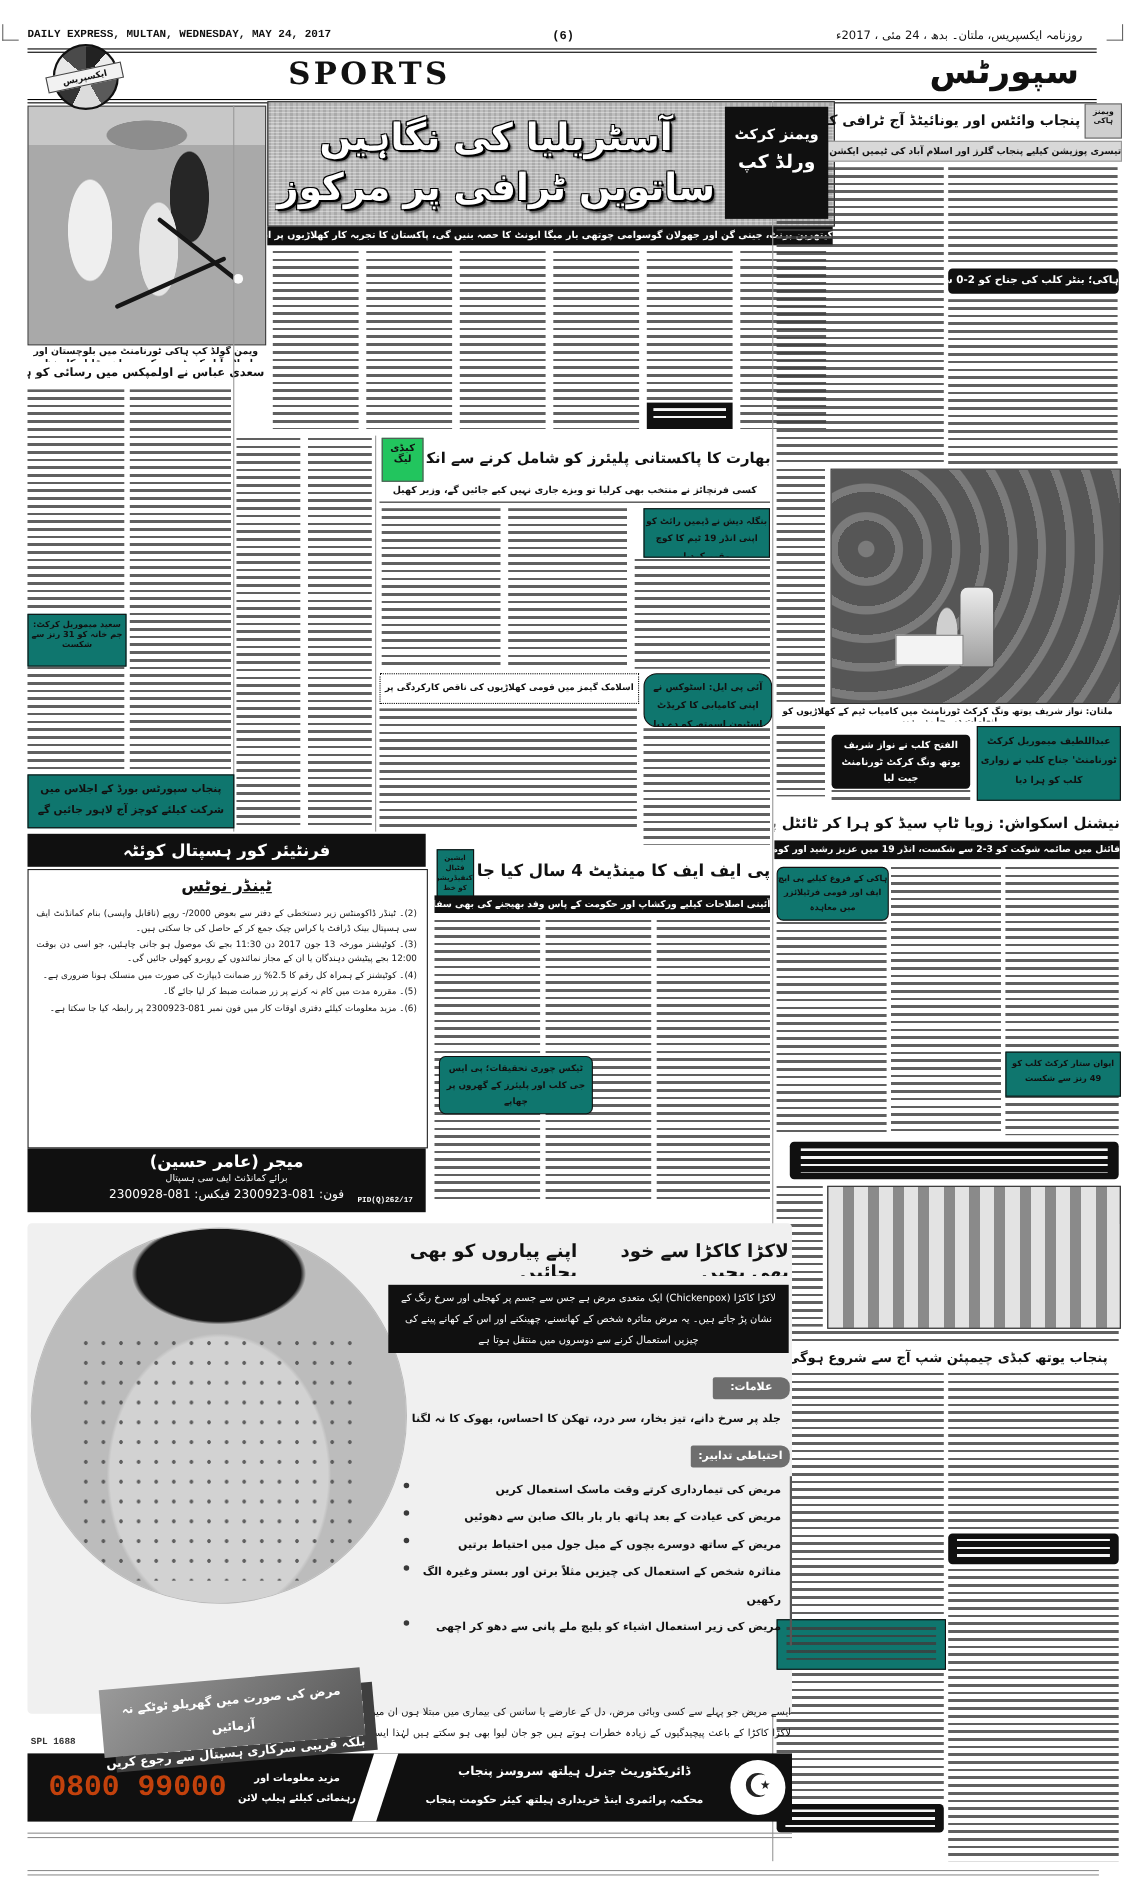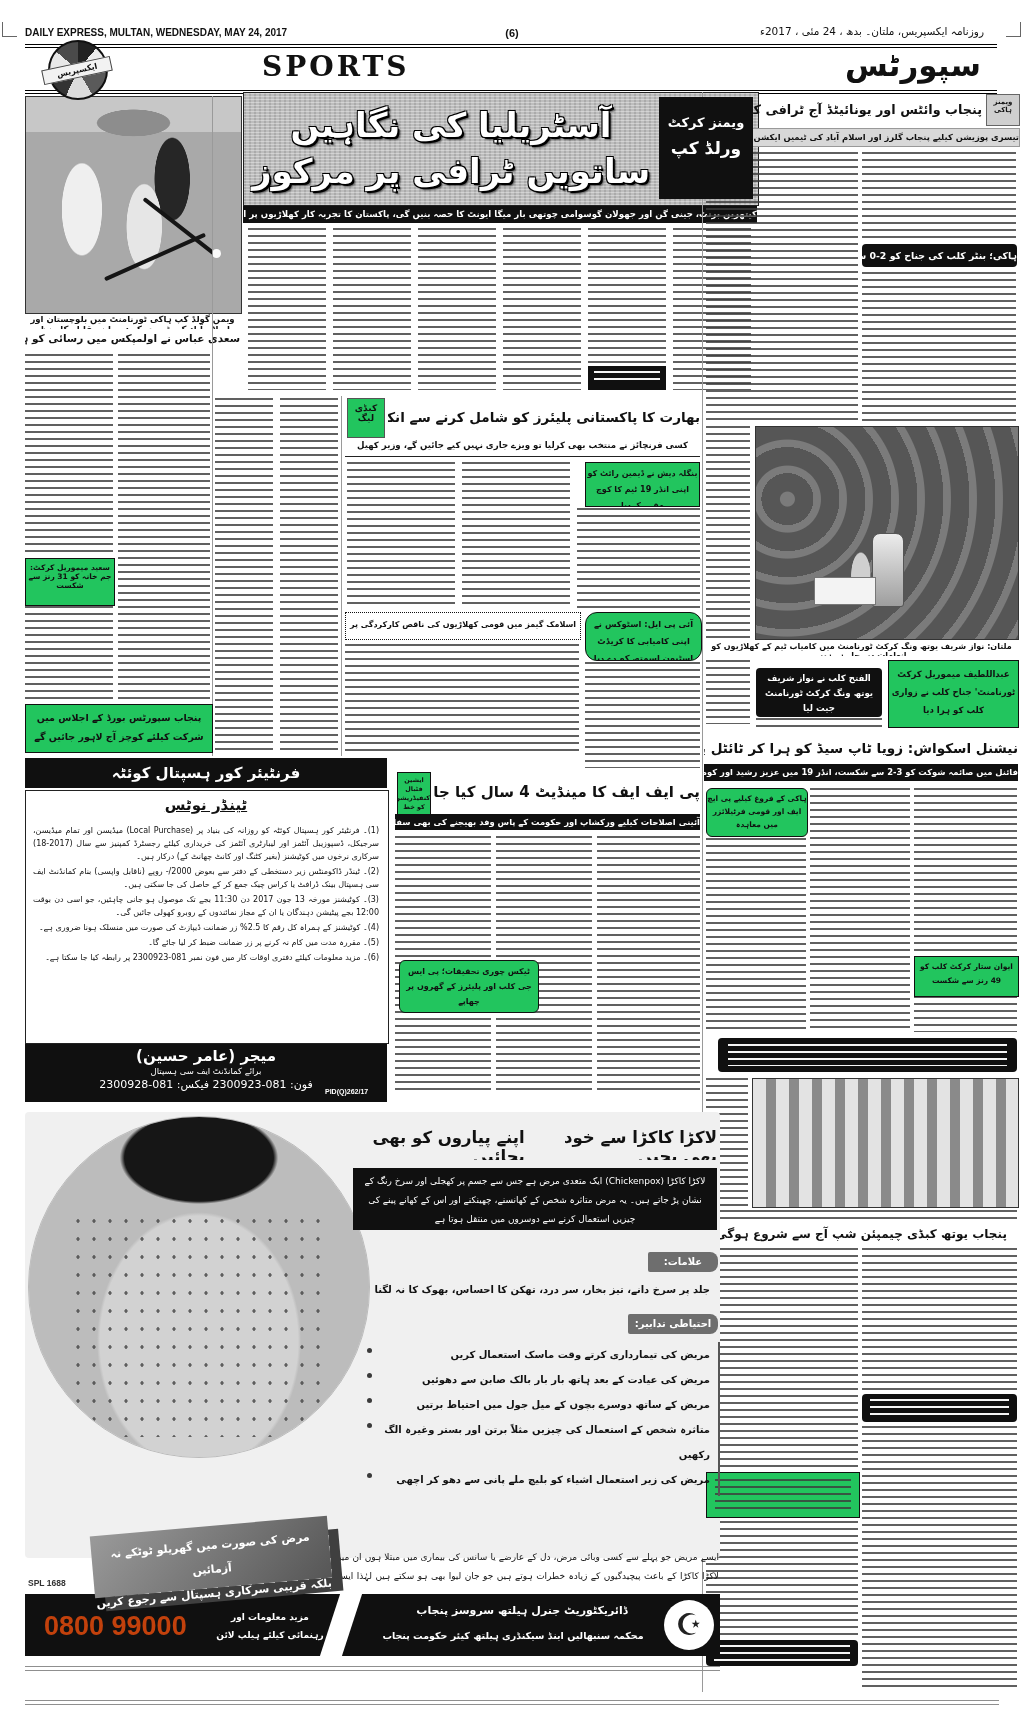--- a/index.html
+++ b/index.html
@@ -1,30 +1,30 @@
 <!DOCTYPE html>
 <html><head>
 <meta charset="utf-8">
 <style>
   html,body{margin:0;padding:0;background:#fff;}
   #page{position:relative;width:1024px;height:1718px;margin:0 auto;background:#fff;
         font-family:"DejaVu Sans",sans-serif;color:#111;overflow:hidden;}
   .abs{position:absolute;}
   .ur{font-family:"DejaVu Sans",sans-serif;direction:rtl;}
-  .en{font-family:Liberation Sans, sans-serif;}
+  .en{font-family:Liberation Mono, monospace;}
   .b{font-weight:bold;}
   .ctr{text-align:center;}
   .clip{overflow:hidden;}
   .nw{white-space:nowrap;}
   
   .txt{background:repeating-linear-gradient(180deg,#3d3d3d 0 2.4px,transparent 2.4px 7px);
        opacity:.82;}
   .wtxt{background:repeating-linear-gradient(180deg,#f5f5f5 0 2.2px,transparent 2.2px 7px);}
   .blackbox{background:#101010;color:#fff;}
-  .boxhl{border:1.5px solid #111;background:#22c55e;}
+  .boxhl{border:1.5px solid #111;background:#0f766e;}
   .dothl{border:1.6px dotted #111;background:#fff;}
   .chip{background:#6e6e6e;color:#fff;border-radius:2px 8px 8px 2px;}
   .vr{background:#9a9a9a;}
   .dblrule{border-top:1.5px solid #8f8f8f;border-bottom:1.5px solid #8f8f8f;height:3px;}
   
   .masthead{border-top:4px double #000;border-bottom:4px double #000;background:#fff;}
   
   .leadbg{background:
       repeating-linear-gradient(0deg,rgba(255,255,255,.35) 0 1px,transparent 1px 3px),
       repeating-linear-gradient(90deg,rgba(0,0,0,.10) 0 2px,transparent 2px 5px),#bdbdbd;
@@ -147,21 +147,20 @@
   <div class="abs blackbox ur b ctr nw clip" style="left:395px;top:814px;width:305px;height:16px;font-size:8.4px;line-height:16px;">آئینی اصلاحات کیلیے ورکشاپ اور حکومت کے پاس وفد بھیجنے کی بھی سفارش</div>
   <div class="abs txt" style="left:395px;top:836px;width:96px;height:256px;"></div>
   <div class="abs txt" style="left:496px;top:836px;width:96px;height:256px;"></div>
   <div class="abs txt" style="left:597px;top:836px;width:103px;height:256px;"></div>
   <div class="abs boxhl ur b ctr clip" style="left:399px;top:960px;width:138px;height:48px;font-size:8px;line-height:15px;padding-top:3px;z-index:2;border-radius:6px;">ٹیکس چوری تحقیقات؛ پی ایس جی کلب اور پلیئرز کے گھروں پر چھاپے</div>
 
   <div class="abs blackbox ur b ctr clip" style="left:25px;top:758px;width:362px;height:30px;font-size:15px;line-height:30px;">فرنٹیئر کور ہسپتال کوئٹہ</div>
   <div class="abs" style="left:25px;top:790px;width:362px;height:252px;border:1.5px solid #222;background:#fff;"></div>
   <div class="abs ur b ctr" style="left:25px;top:796px;width:362px;height:22px;font-size:15px;text-decoration:underline;">ٹینڈر نوٹس</div>
   <div class="abs ur clip" style="left:33px;top:824px;width:346px;height:214px;">
-    <div class="tline">(1)۔ فرنٹیئر کور ہسپتال کوئٹہ کو روزانہ کی بنیاد پر (Local Purchase) میڈیسن اور تمام میڈیسن، سرجیکل، ڈسپوزیبل آئٹمز اور لیبارٹری آئٹمز کی خریداری کیلئے رجسٹرڈ کمپنیز سے سال (2017-18) سرکاری نرخوں میں کوٹیشنز (بغیر کٹنگ اور کانٹ چھانٹ کے) درکار ہیں۔</div>
     <div class="tline">(2)۔ ٹینڈر ڈاکومنٹس زیر دستخطی کے دفتر سے بعوض 2000/- روپے (ناقابل واپسی) بنام کمانڈنٹ ایف سی ہسپتال بینک ڈرافٹ یا کراس چیک جمع کر کے حاصل کی جا سکتی ہیں۔</div>
     <div class="tline">(3)۔ کوٹیشنز مورخہ 13 جون 2017 دن 11:30 بجے تک موصول ہو جانی چاہئیں، جو اسی دن بوقت 12:00 بجے پیٹیشن دہندگان یا ان کے مجاز نمائندوں کے روبرو کھولی جائیں گی۔</div>
     <div class="tline">(4)۔ کوٹیشنز کے ہمراہ کل رقم کا 2.5% زر ضمانت ڈیپازٹ کی صورت میں منسلک ہونا ضروری ہے۔</div>
     <div class="tline">(5)۔ مقررہ مدت میں کام نہ کرنے پر زر ضمانت ضبط کر لیا جائے گا۔</div>
     <div class="tline">(6)۔ مزید معلومات کیلئے دفتری اوقات کار میں فون نمبر 081-2300923 پر رابطہ کیا جا سکتا ہے۔</div>
   </div>
   <div class="abs blackbox" style="left:25px;top:1044px;width:362px;height:58px;">
     <div class="ur b ctr" style="font-size:15px;margin-top:3px;">میجر (عامر حسین)</div>
     <div class="ur ctr" style="font-size:8.5px;margin-top:1px;">برائے کمانڈنٹ ایف سی ہسپتال</div>
     <div class="ur ctr" style="font-size:11px;margin-top:2px;">فون: 081-2300923    فیکس: 081-2300928</div>
@@ -247,20 +246,20 @@
     <div>مرض کی صورت میں گھریلو ٹوٹکے نہ آزمائیں</div>
     <div>بلکہ قریبی سرکاری ہسپتال سے رجوع کریں</div>
   </div>
   <div class="abs ur clip" style="left:335px;top:1548px;width:384px;height:40px;font-size:9px;line-height:19px;text-align:justify;z-index:3;">ایسے مریض جو پہلے سے کسی وبائی مرض، دل کے عارضے یا سانس کی بیماری میں مبتلا ہوں ان میں لاکڑا کاکڑا کے باعث پیچیدگیوں کے زیادہ خطرات ہوتے ہیں جو جان لیوا بھی ہو سکتے ہیں لہٰذا ایسے افراد احتیاطی تدابیر اپنائیں۔ مرض ظاہر ہونے کی صورت میں ڈاکٹر سے رجوع کریں</div>
   <div class="abs en b" style="left:28px;top:1578px;width:80px;height:12px;font-size:8.5px;color:#333;">SPL 1688</div>
 
   <div class="abs blackbox" style="left:25px;top:1594px;width:695px;height:62px;"></div>
   <div class="abs banner-skew" style="left:330px;top:1594px;width:22px;height:62px;"></div>
   <div class="abs ctr" style="left:664px;top:1600px;width:50px;height:50px;background:#fff;border-radius:50%;z-index:3;font-size:30px;line-height:50px;color:#222;">☪</div>
   <div class="abs ur b clip" style="left:386px;top:1604px;width:272px;height:22px;font-size:11px;color:#fff;text-align:center;z-index:3;">ڈائریکٹوریٹ جنرل ہیلتھ سروسز پنجاب</div>
-  <div class="abs ur b clip" style="left:368px;top:1630px;width:290px;height:16px;font-size:9.5px;color:#fff;text-align:center;z-index:3;">محکمہ سنبھالیں اینڈ سیکنڈری ہیلتھ کیئر حکومت پنجاب</div>
+  <div class="abs ur b clip" style="left:368px;top:1630px;width:290px;height:16px;font-size:9.5px;color:#fff;text-align:center;z-index:3;">محکمہ پرائمری اینڈ خریداری ہیلتھ کیئر حکومت پنجاب</div>
   <div class="abs ur b clip" style="left:212px;top:1608px;width:116px;height:38px;font-size:9px;color:#fff;line-height:18px;text-align:center;z-index:3;">مزید معلومات اور رہنمائی کیلئے ہیلپ لائن</div>
   <div class="abs en b" style="left:44px;top:1606px;width:170px;height:40px;font-size:27px;color:#c2410c;line-height:40px;z-index:3;">0800 99000</div>
 
   <div class="abs dblrule" style="left:25px;top:1666px;width:695px;"></div>
   <div class="abs dblrule" style="left:25px;top:1700px;width:974px;"></div>
 
 </div>
 
 </body></html>

